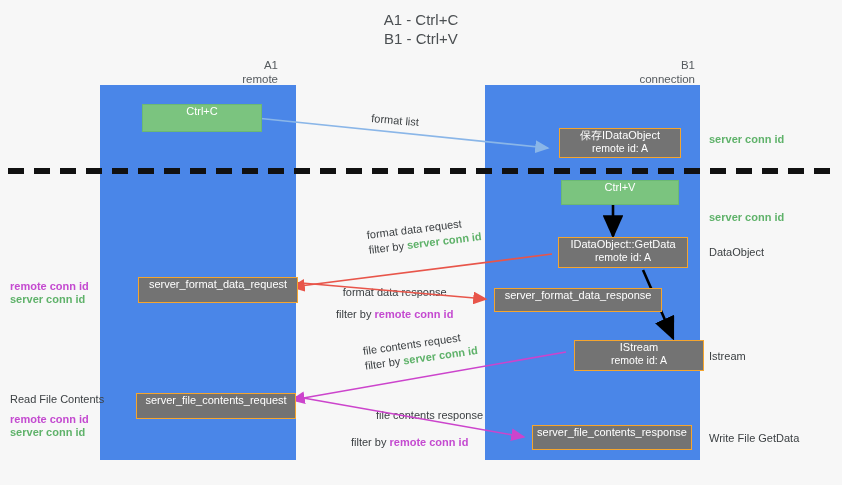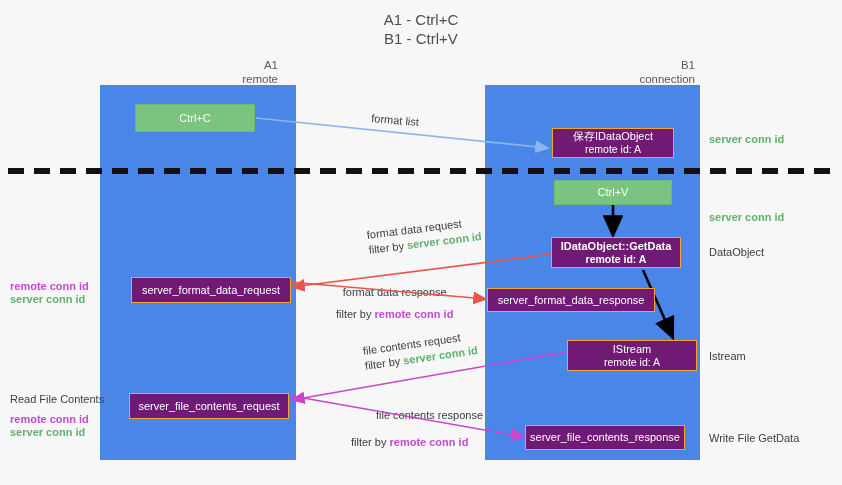--- a/index.html
+++ b/index.html
@@ -31,31 +31,32 @@
   }
 
   
   .lane{
     background:#4a86e8;
   }
 
   
   .box{
     box-sizing:border-box;
-    display:flex;align-items:center;justify-content:center;
+    display:flex;align-items:center;
     flex-direction:column;
     text-align:center;
     color:#ffffff;
     font-size:11px;line-height:13px;
     border:1px solid rgba(0,0,0,.12);
     z-index:6;
+    margin-left:7px;
   }
   .box.green{background:#7bc47f;border-color:#6cb973;}
   .box.orange{background:#fbb košice;}
-  .box.orange{background:#701a75;border-color:#f5a52e;}
+  .box.orange{background:#737373;border-color:#f5a52e;}
   .box .l2{font-size:10.5px;}
 
   
   .sidelab{font-size:11px;line-height:14px;}
   .green-t{color:#5fb26a;font-weight:bold;}
   .purple-t{color:#c44ad0;font-weight:bold;}
   .plain-t{color:#3c4043;}
 
   
   .edgelab{
@@ -143,21 +144,21 @@
 
   <div class="abs box orange" style="left:552px;top:128px;width:122px;height:30px;">
     <span>保存IDataObject</span>
     <span class="l2">remote id: A</span>
   </div>
 
   <div class="abs box green" style="left:554px;top:180px;width:118px;height:25px;">
     <span>Ctrl+V</span>
   </div>
 
-  <div class="abs box orange" style="left:551px;top:237px;width:130px;height:31px;font-weight:bold;">
+  <div class="abs box orange" style="left:551px;top:237px;width:130px;height:31px;">
     <span>IDataObject::GetData</span>
     <span class="l2">remote id: A</span>
   </div>
 
   <div class="abs box orange" style="left:487px;top:288px;width:168px;height:24px;">
     <span>server_format_data_response</span>
   </div>
 
   <div class="abs box orange" style="left:567px;top:340px;width:130px;height:31px;">
     <span>IStream</span>

